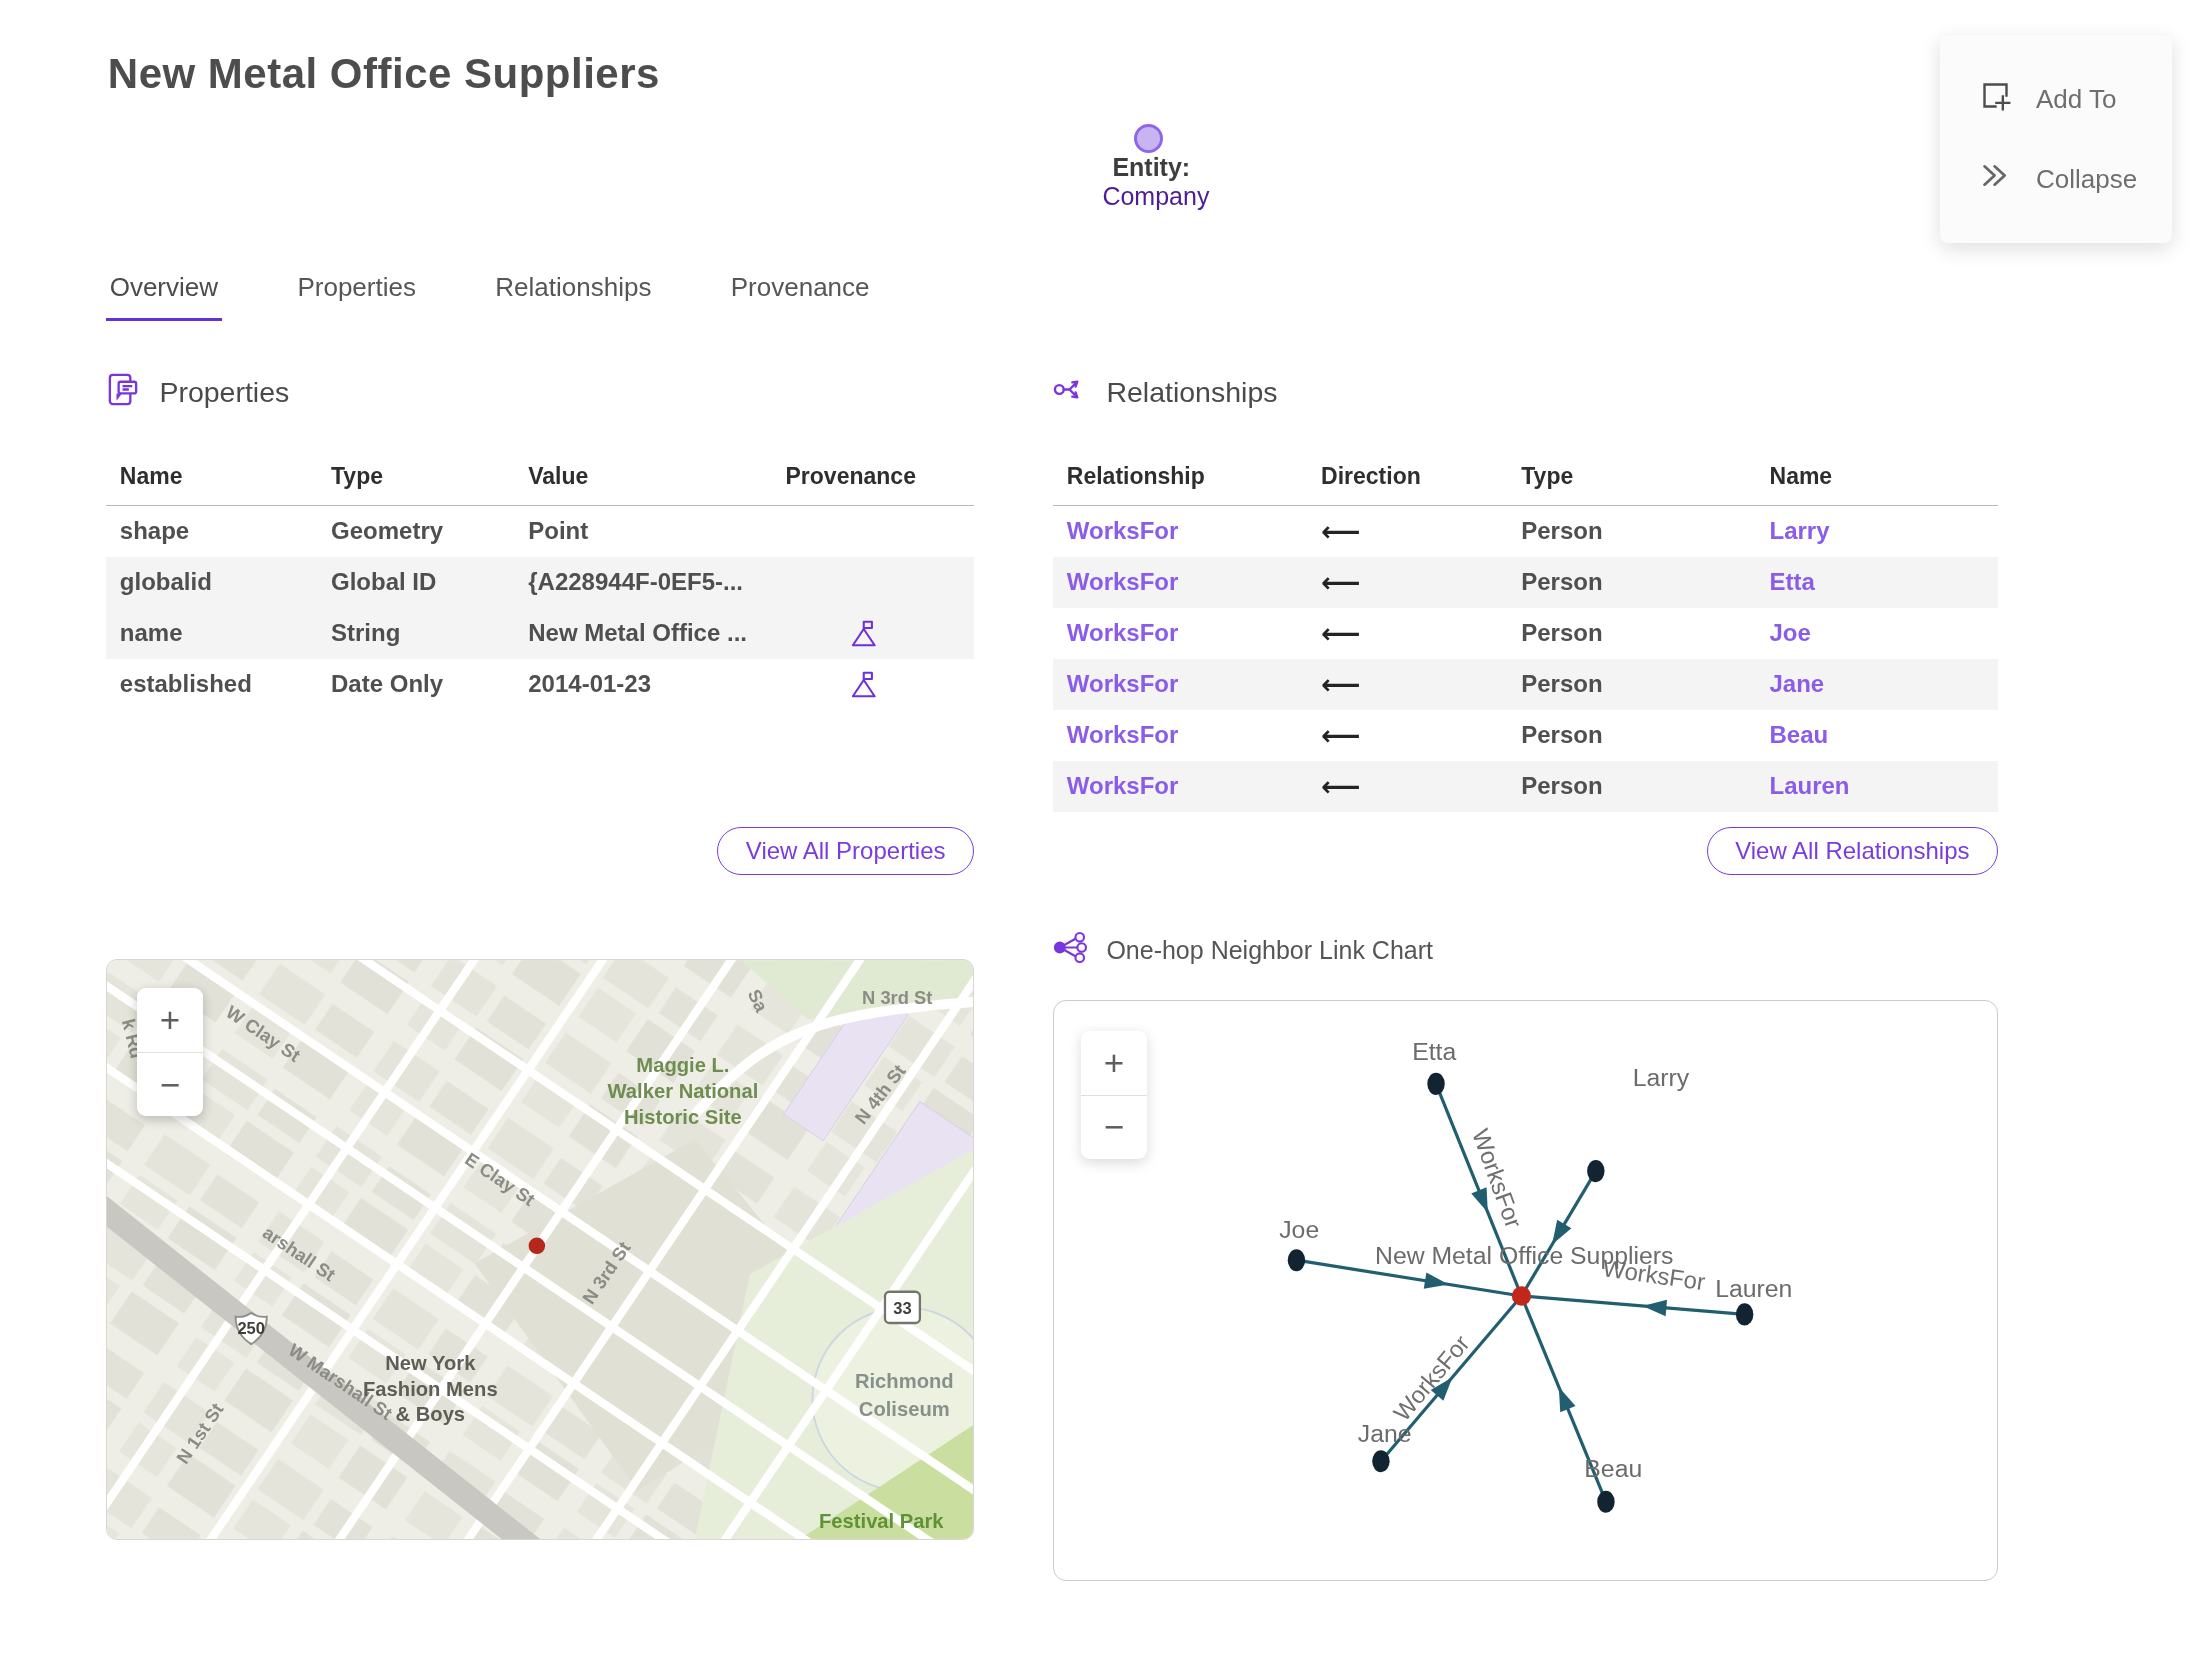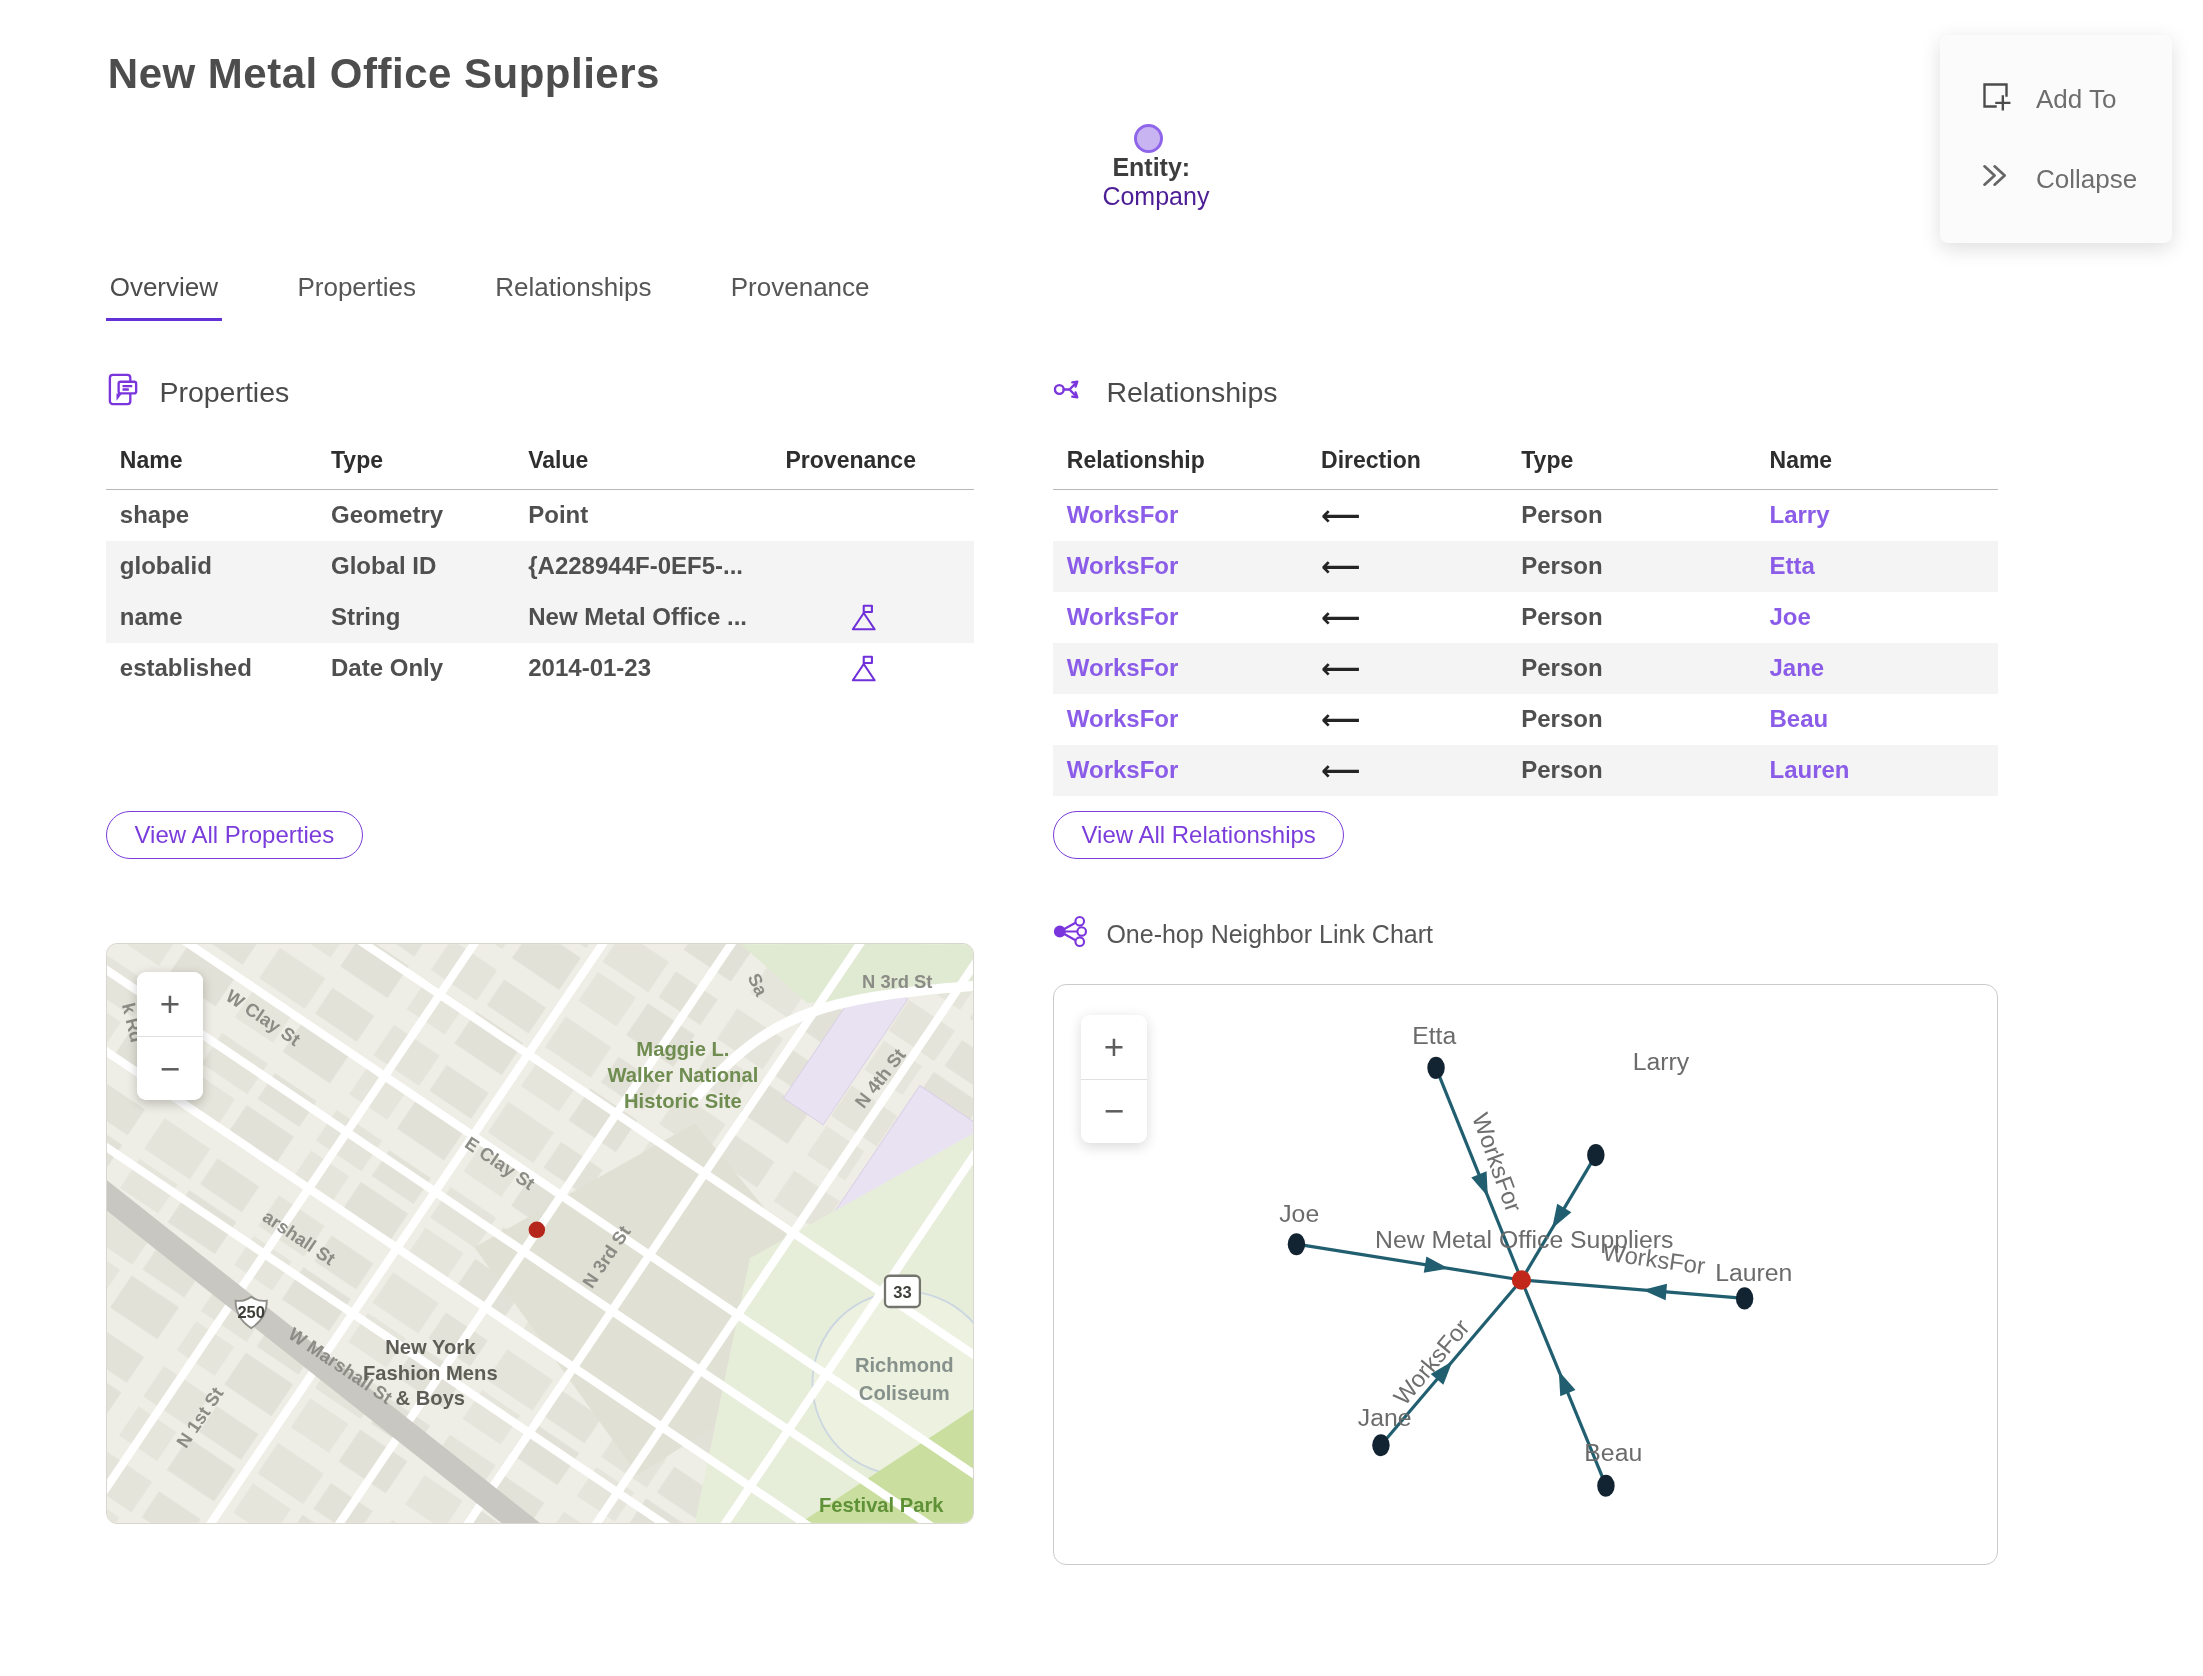--- a/index.html
+++ b/index.html
@@ -12,29 +12,29 @@
   .entity-label{font-weight:700;color:#3d3d3d;margin-right:9.2px;}
   .entity-type{color:#4c1d95;}
   .tabs{display:flex;gap:72px;margin-top:61px;font-size:26px;color:#565656;}
   .tab{padding:0 3.7px 14.7px 3.7px;cursor:pointer;}
   .tab.active{border-bottom:3.7px solid #6231d8;color:#4c4c4c;}
   .grid{display:grid;grid-template-columns:868px 945px;column-gap:79px;}
   .sections{margin-top:51px;}
   .panels{margin-top:55px;}
   .sec-head{display:flex;align-items:center;gap:18.4px;font-size:28.5px;color:#4a4a4a;}
   .sec-head.small{font-size:25px;color:#555;}
-  .table-wrap{margin-top:26px;min-height:371px;}
+  .table-wrap{margin-top:42px;min-height:371px;}
   table{border-collapse:collapse;width:100%;font-size:24px;color:#4f4f4f;table-layout:fixed;}
   th{text-align:left;font-size:23px;color:#2e2e2e;font-weight:700;padding:7.3px 13.8px 14.7px 13.8px;border-bottom:0.9px solid #b9b9b9;}
   td{padding:0 13.8px;height:51px;overflow:hidden;white-space:nowrap;font-weight:bold;}
   tr.alt{background:#f4f4f4;}
   .plink{color:#8a5ce8;cursor:pointer;}
   .dir-arrow{font-size:27.5px;color:#242424;font-family:"DejaVu Sans",sans-serif;}
   .flag-icon{margin-left:64px;display:inline-block;vertical-align:middle;}
-  .btn-row{display:flex;justify-content:flex-start;}
+  .btn-row{display:flex;justify-content:flex-end;}
   .view-all{font-size:24px;color:#7a3ddb;border:1.8px solid #7a3ddb;border-radius:26px;padding:0 27.5px;height:48px;line-height:44px;background:#fff;cursor:pointer;font-family:inherit;}
   .panel{margin-top:29px;height:579px;border-radius:13px;position:relative;}
   .map-panel{border:0.9px solid #d8d6cf;overflow:hidden;background:#efeee6;border-radius:11px;}
   .chart-panel{border:0.9px solid #cbcbcb;background:#fff;}
   .zoomctl{position:absolute;left:30px;top:28.5px;width:66px;background:#fff;border-radius:9.2px;box-shadow:0 3.7px 11px rgba(0,0,0,.22);overflow:hidden;z-index:5;}
   .zoomctl button{display:block;width:66px;height:64px;background:#fff;border:0;font-size:35px;color:#5d5d5d;cursor:pointer;font-family:inherit;}
   .zoomctl button + button{border-top:0.9px solid #e0e0e0;}
   .float-card{position:absolute;top:35px;right:32px;width:232px;background:#fbfbfb;border-radius:7.3px;box-shadow:0 5.5px 20px rgba(0,0,0,.13);padding:24px 0;}
   .float-item{display:flex;align-items:center;gap:24px;padding:20px 0 20px 39px;font-size:26px;color:#6e6e6e;cursor:pointer;}
   svg text{font-family:"Liberation Sans","DejaVu Sans",sans-serif;}

